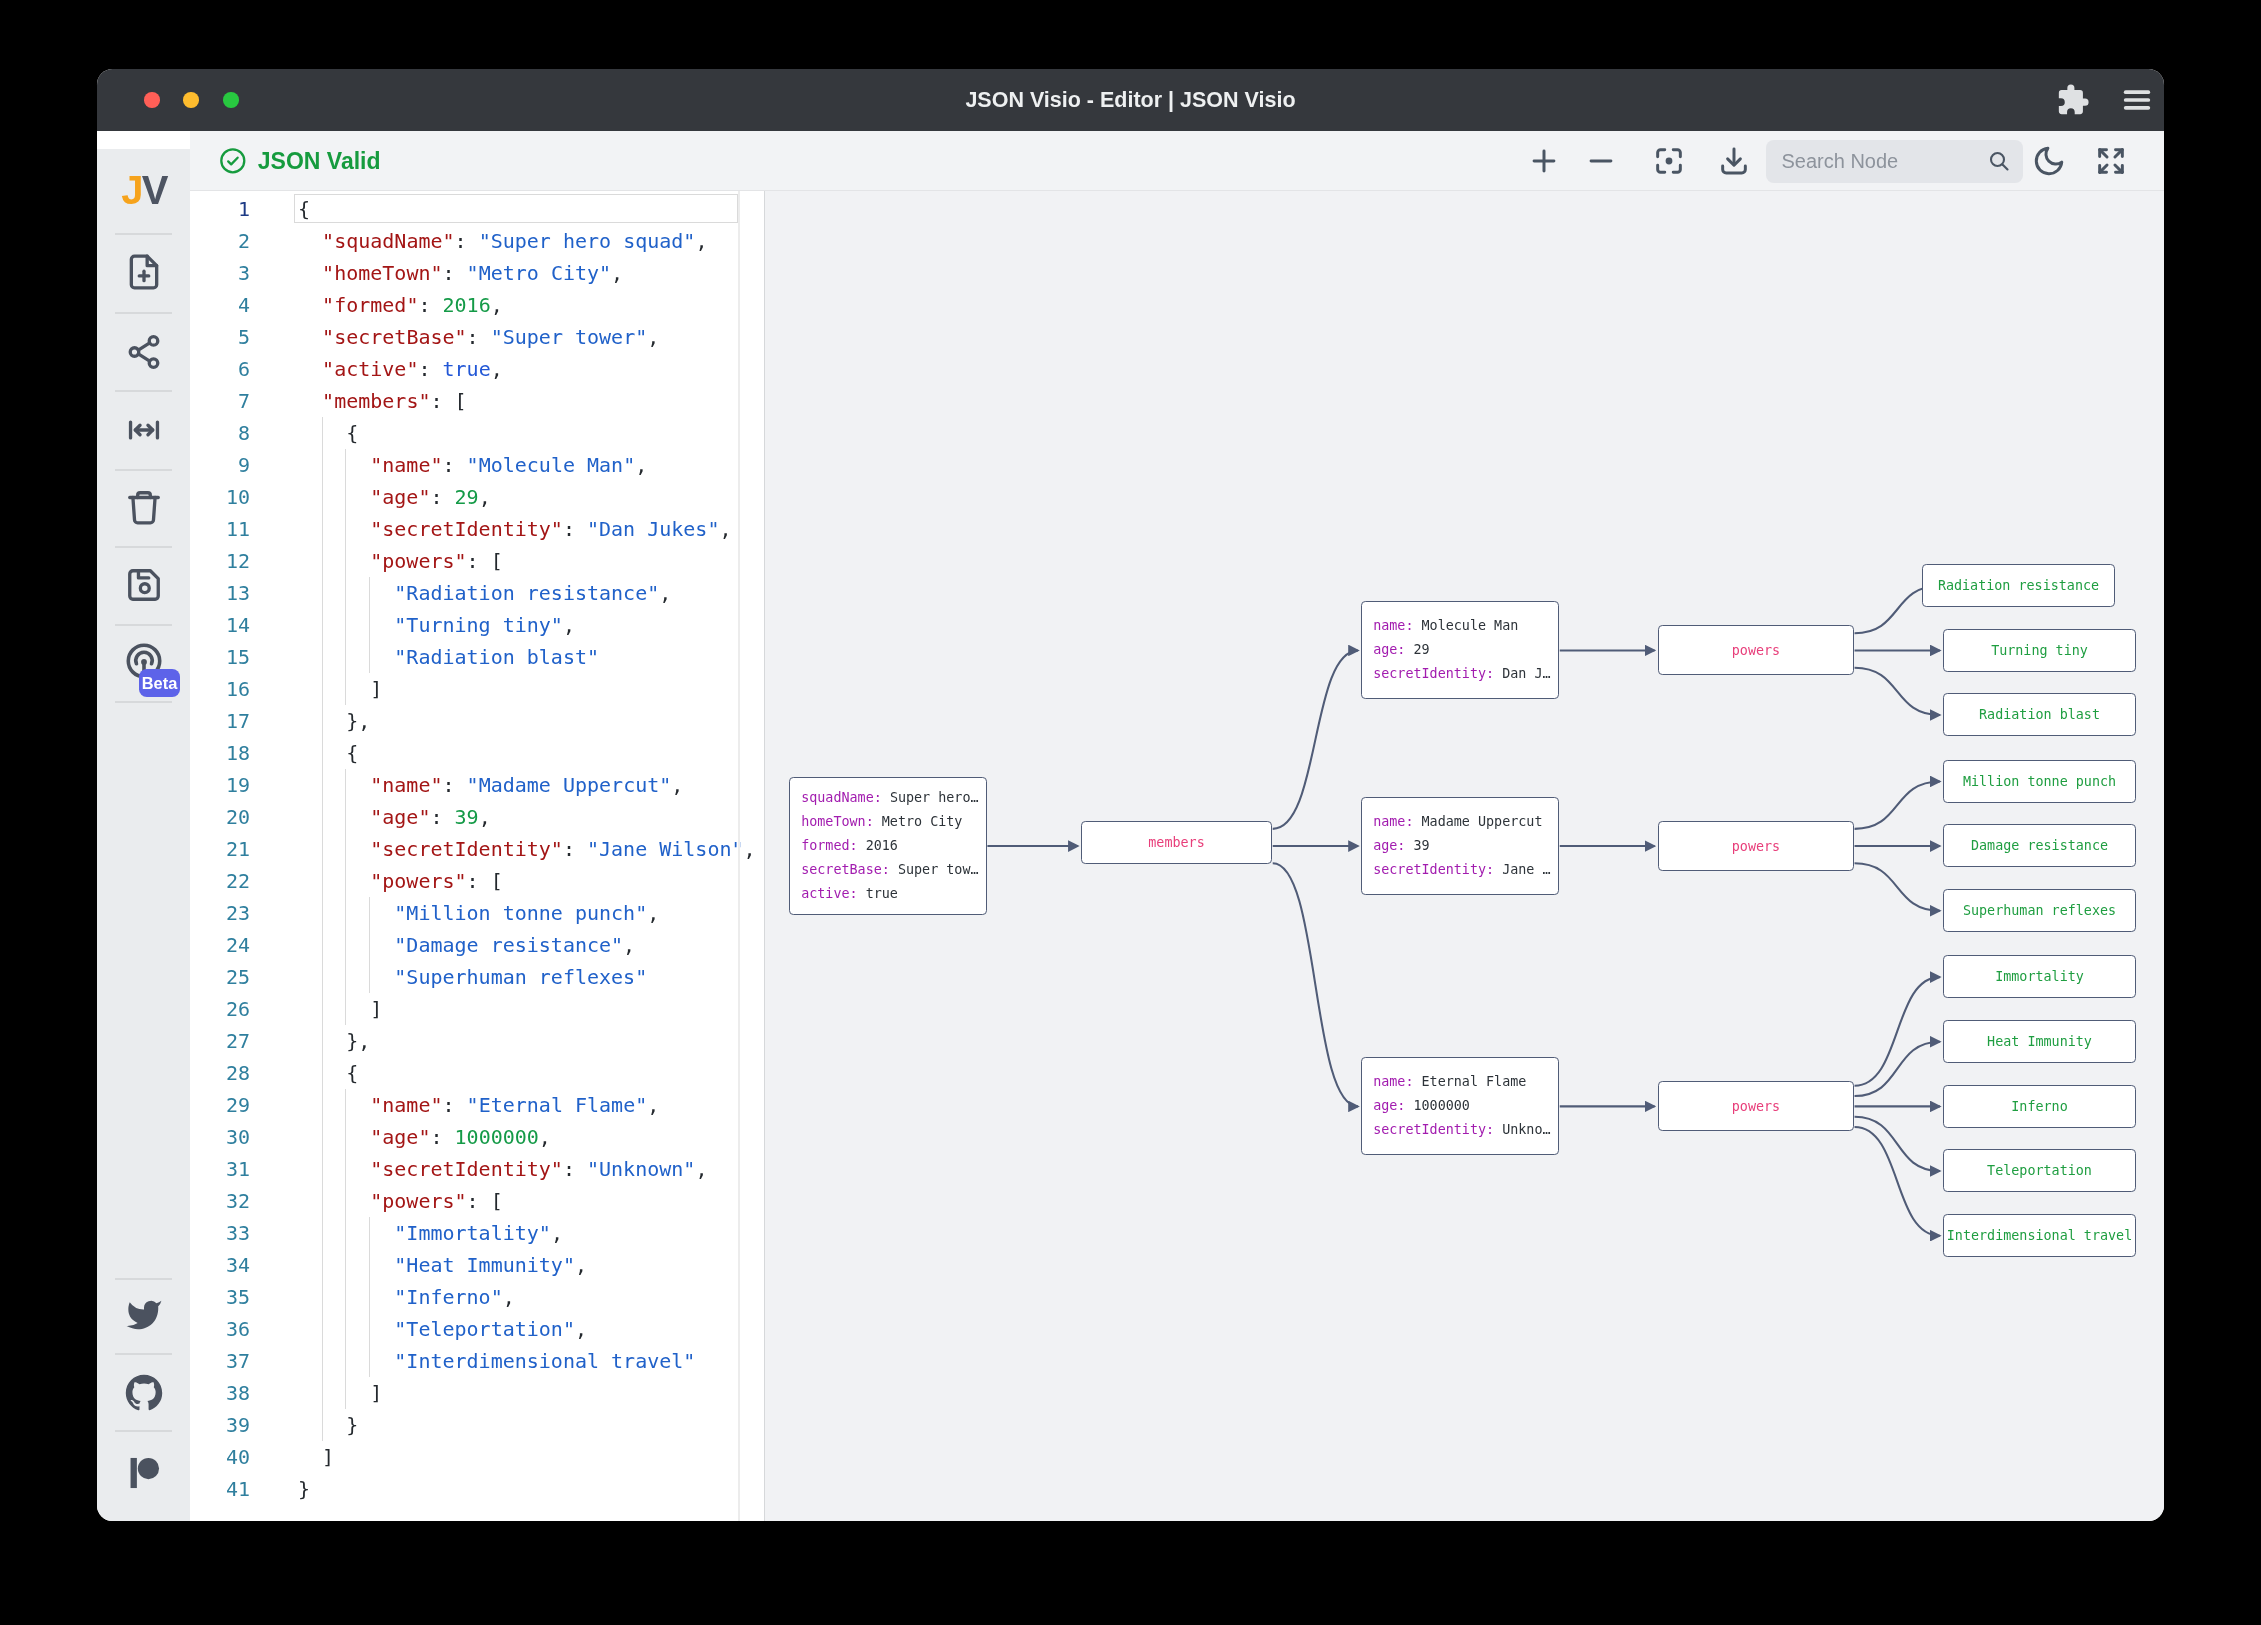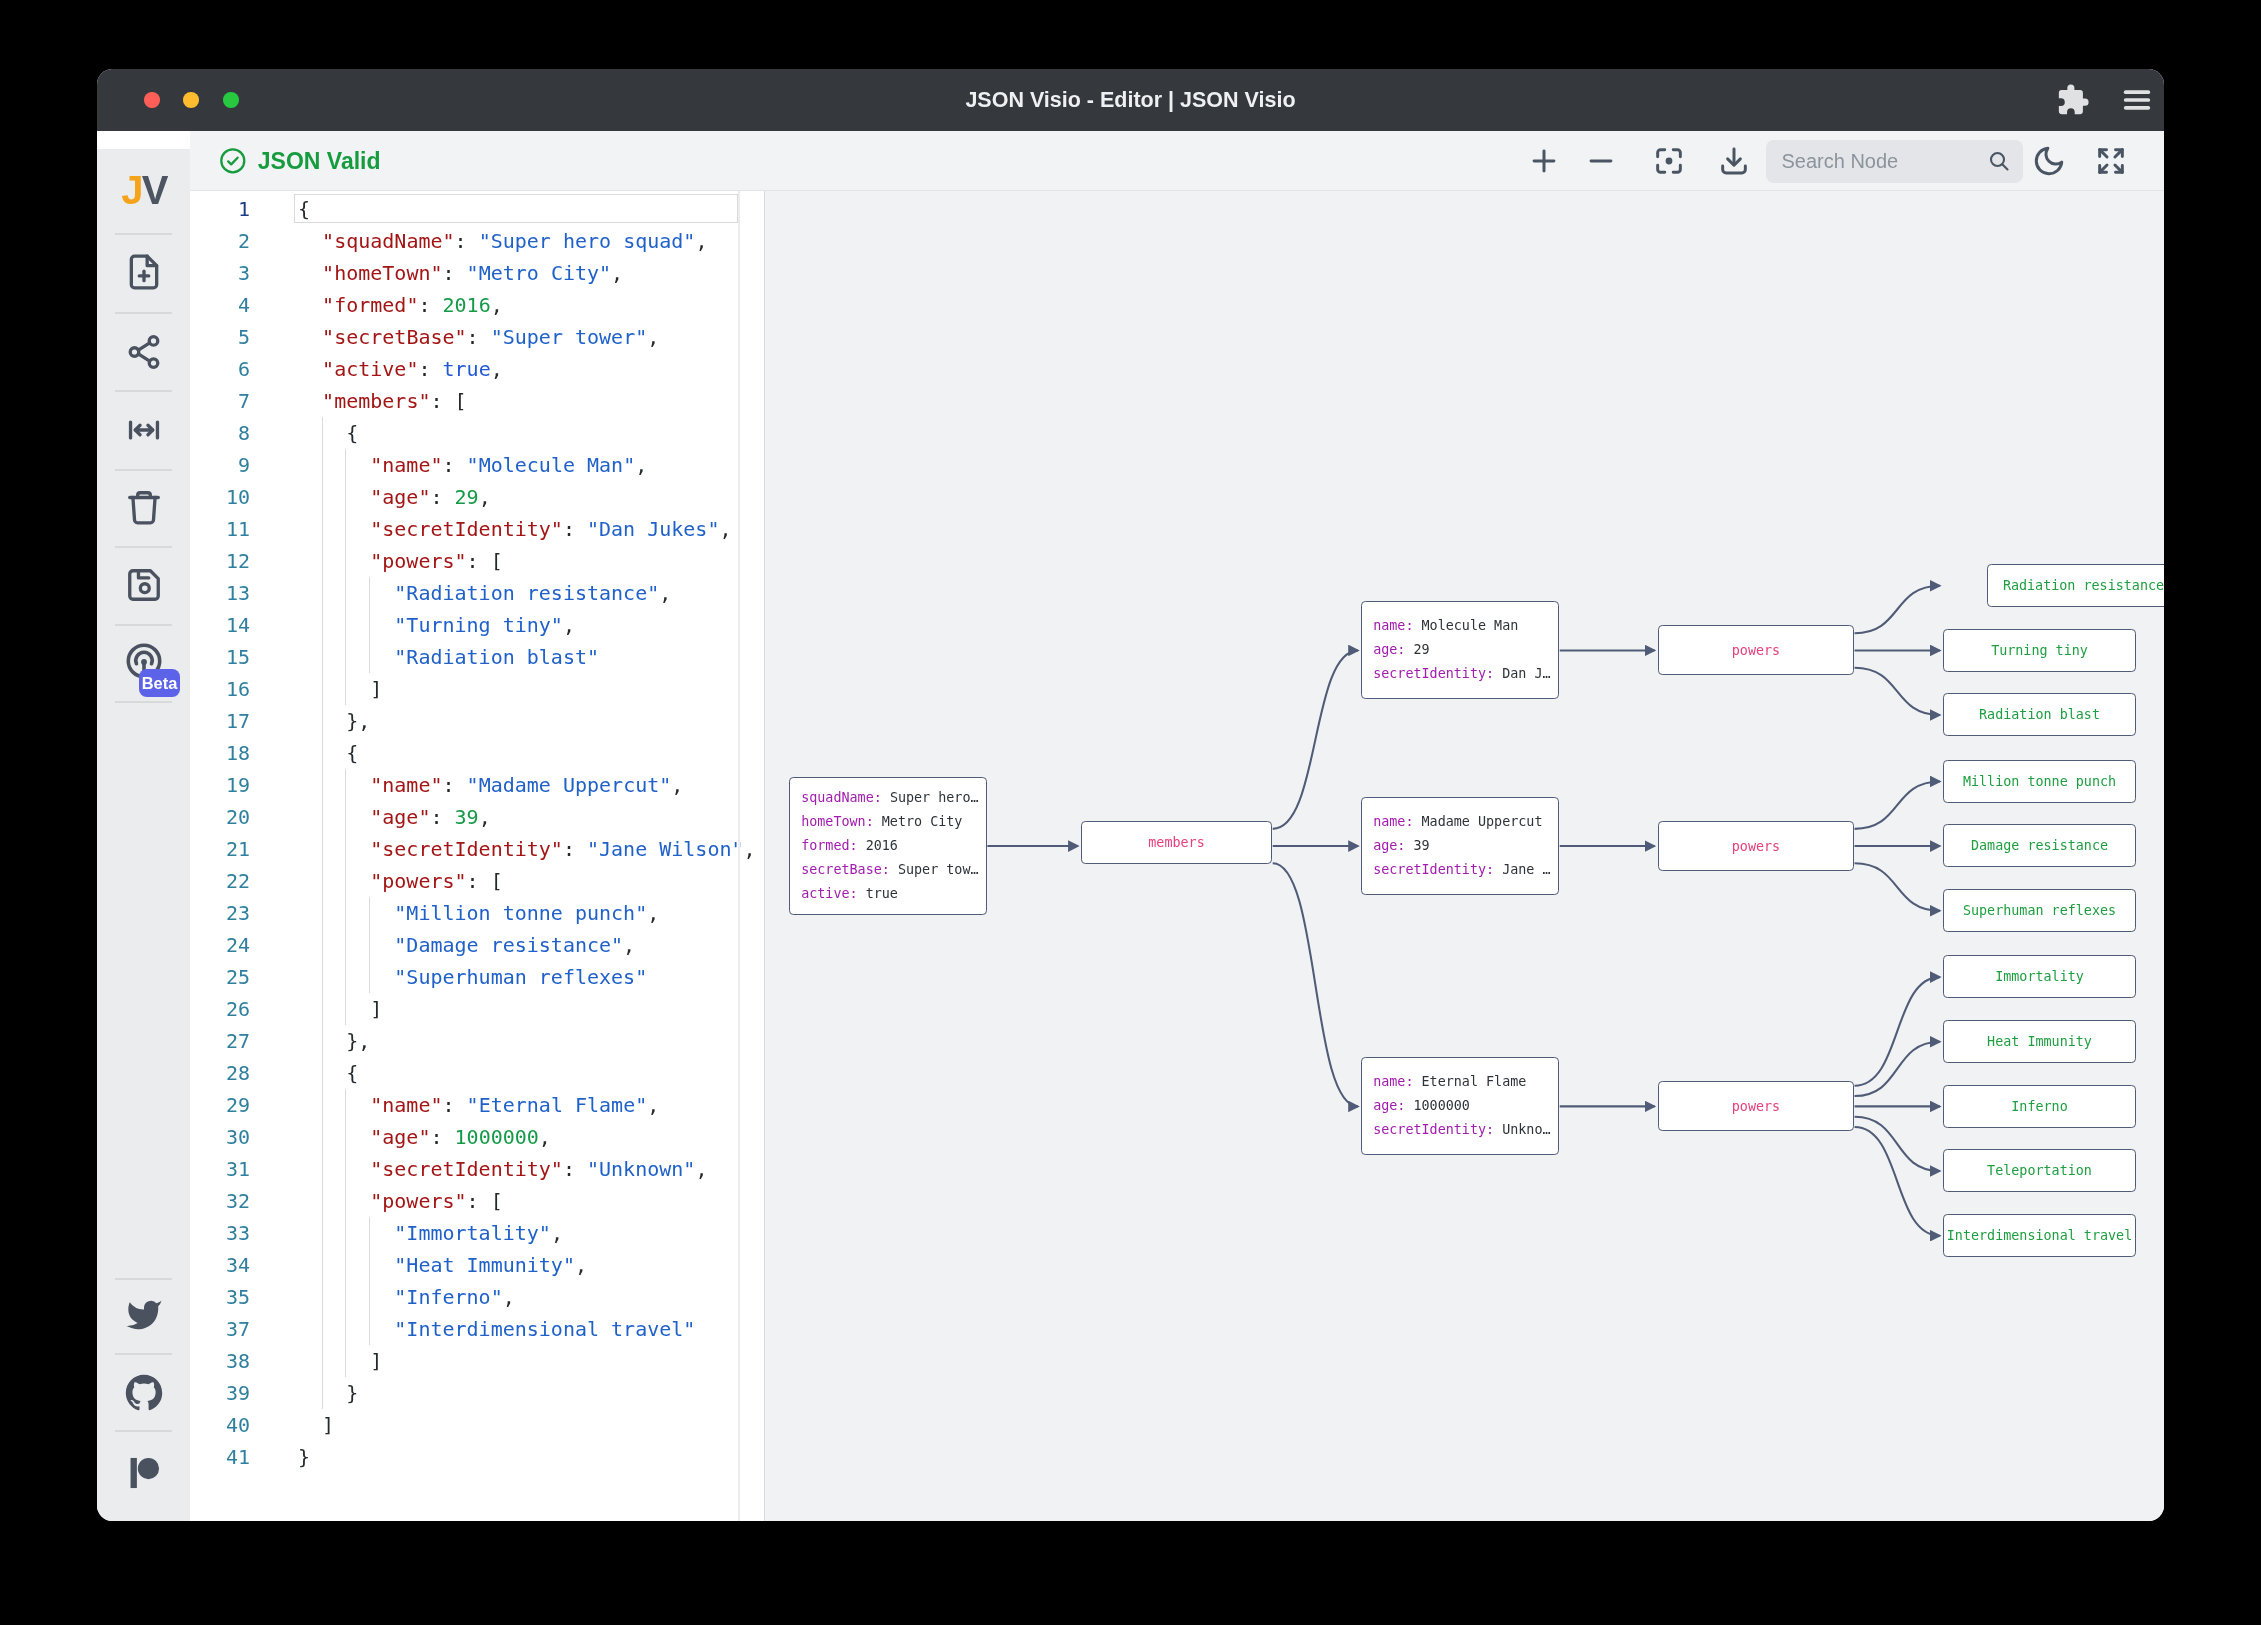--- a/index.html
+++ b/index.html
@@ -404,20 +404,27 @@
           <div class="guide" style="left: 155px;"></div>
           <div class="guide" style="left: 179px;"></div>
           <span class="code">        <span class="tk-s">"Heat Immunity"</span><span class="tk-p">,</span></span>
         </div>
         <div class="line">
           <span class="ln">35</span>
           <div class="guide" style="left: 132px;"></div>
           <div class="guide" style="left: 155px;"></div>
           <div class="guide" style="left: 179px;"></div>
           <span class="code">        <span class="tk-s">"Inferno"</span><span class="tk-p">,</span></span>
+        </div>
+        <div class="line">
+          <span class="ln">36</span>
+          <div class="guide" style="left: 132px;"></div>
+          <div class="guide" style="left: 155px;"></div>
+          <div class="guide" style="left: 179px;"></div>
+          <span class="code">        <span class="tk-s">"Teleportation"</span><span class="tk-p">,</span></span>
         </div>
         <div class="line">
           <span class="ln">37</span>
           <div class="guide" style="left: 132px;"></div>
           <div class="guide" style="left: 155px;"></div>
           <div class="guide" style="left: 179px;"></div>
           <span class="code">        <span class="tk-s">"Interdimensional travel"</span></span>
         </div>
         <div class="line">
           <span class="ln">38</span>
@@ -503,21 +510,21 @@
       </div>
       <div class="gnode single" style="left: 893px; top: 434px; width: 196px; height: 50px;">
         <span class="np">powers</span>
       </div>
       <div class="gnode single" style="left: 893px; top: 630px; width: 196px; height: 50px;">
         <span class="np">powers</span>
       </div>
       <div class="gnode single" style="left: 893px; top: 890px; width: 196px; height: 50px;">
         <span class="np">powers</span>
       </div>
-      <div class="gnode single" style="left: 1222px; top: 373px; width: 193px; height: 43px; align-items: center;">
+      <div class="gnode single" style="left: 1157px; top: 373px; width: 193px; height: 43px; align-items: center;">
         <span class="ng">Radiation resistance</span>
       </div>
       <div class="gnode single" style="left: 1178px; top: 438px; width: 193px; height: 43px;">
         <span class="ng">Turning tiny</span>
       </div>
       <div class="gnode single" style="left: 1178px; top: 502px; width: 193px; height: 43px;">
         <span class="ng">Radiation blast</span>
       </div>
       <div class="gnode single" style="left: 1178px; top: 569px; width: 193px; height: 43px;">
         <span class="ng">Million tonne punch</span>

